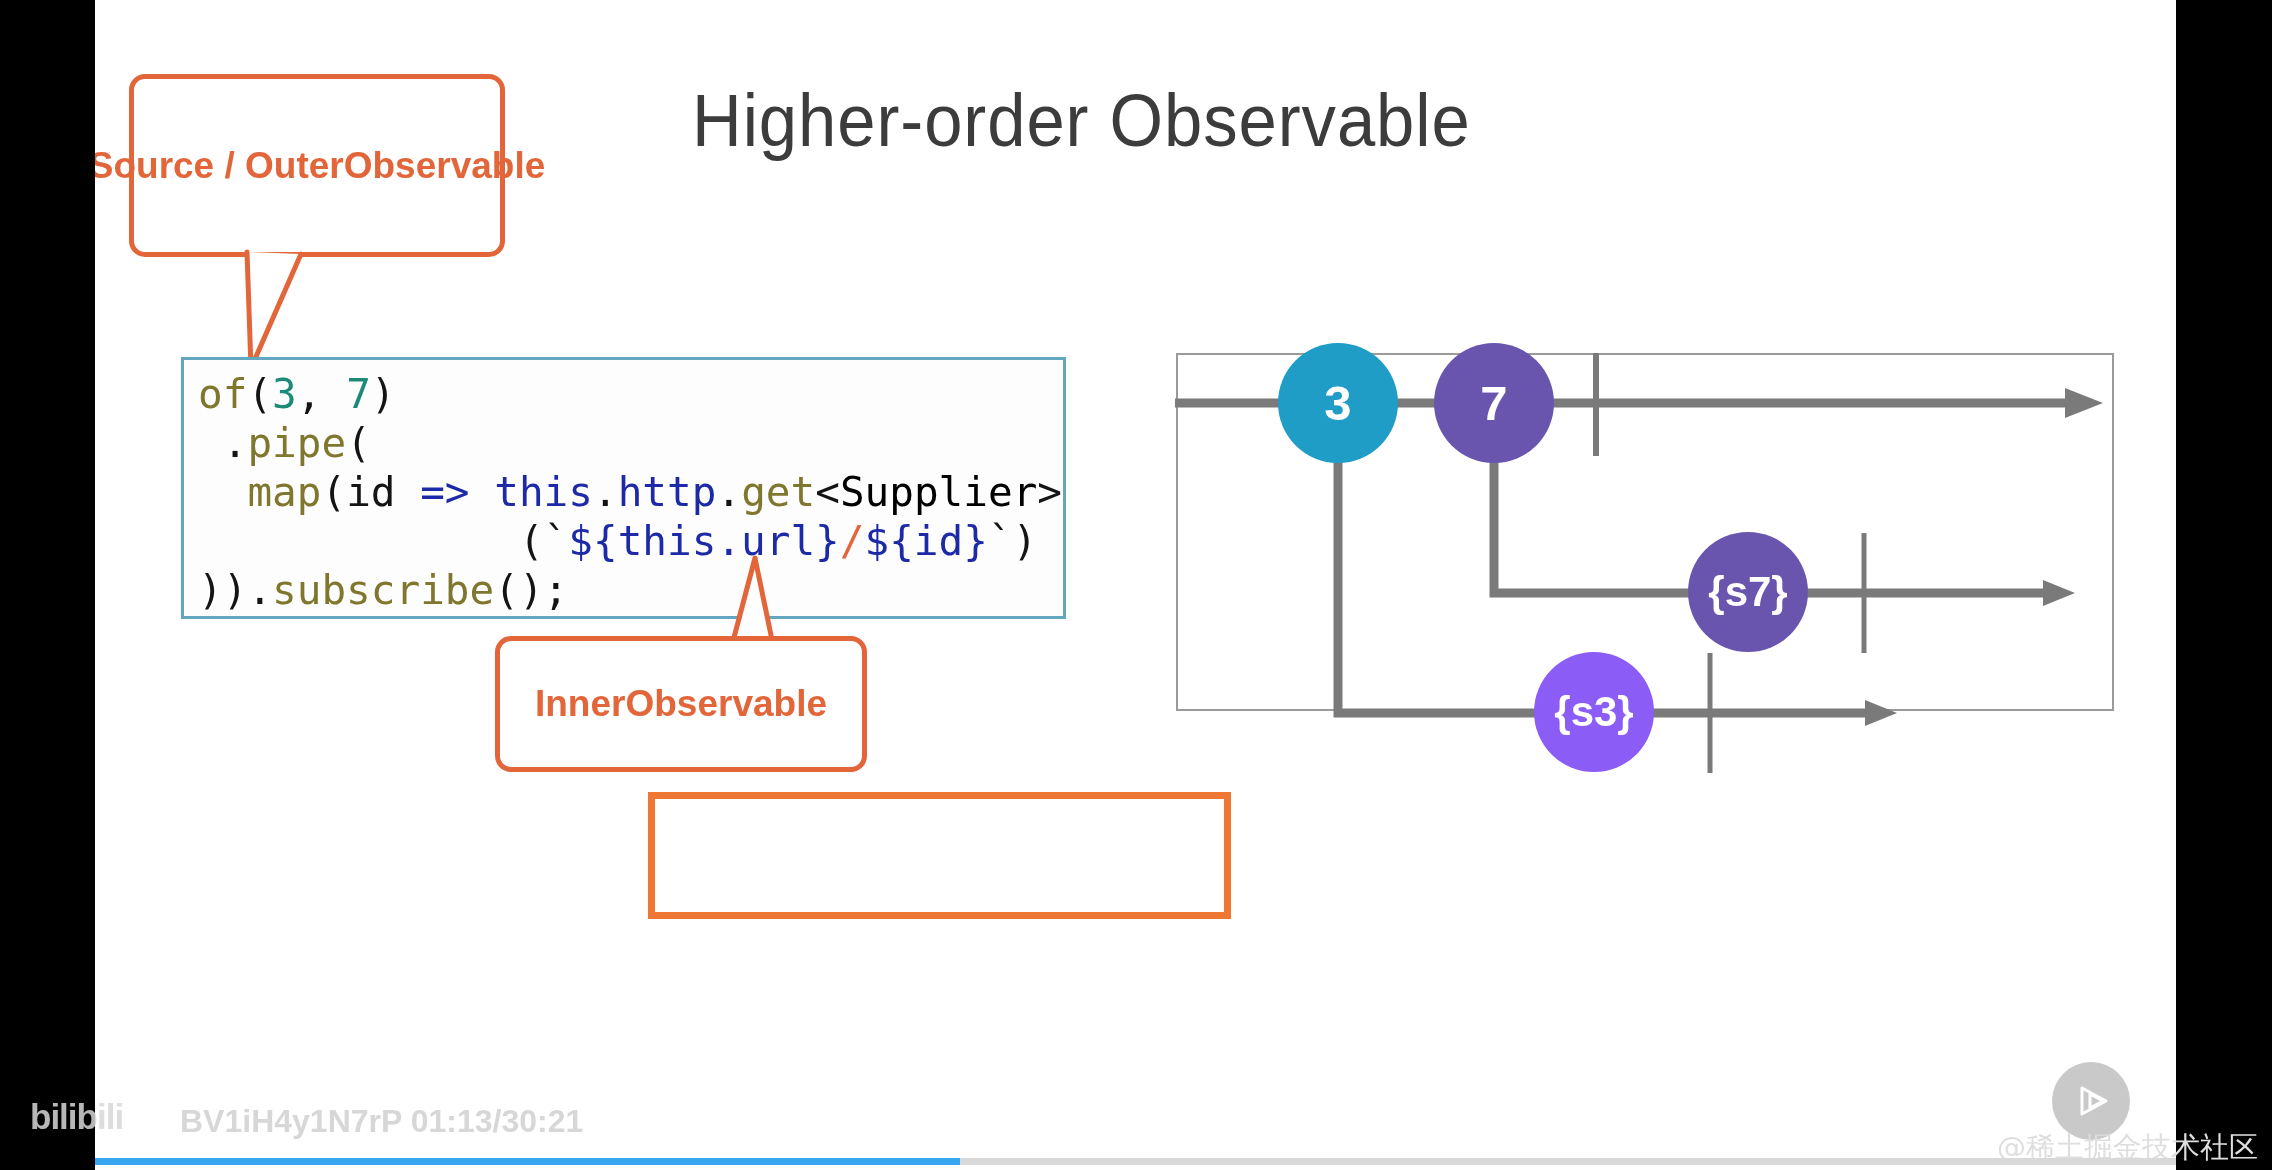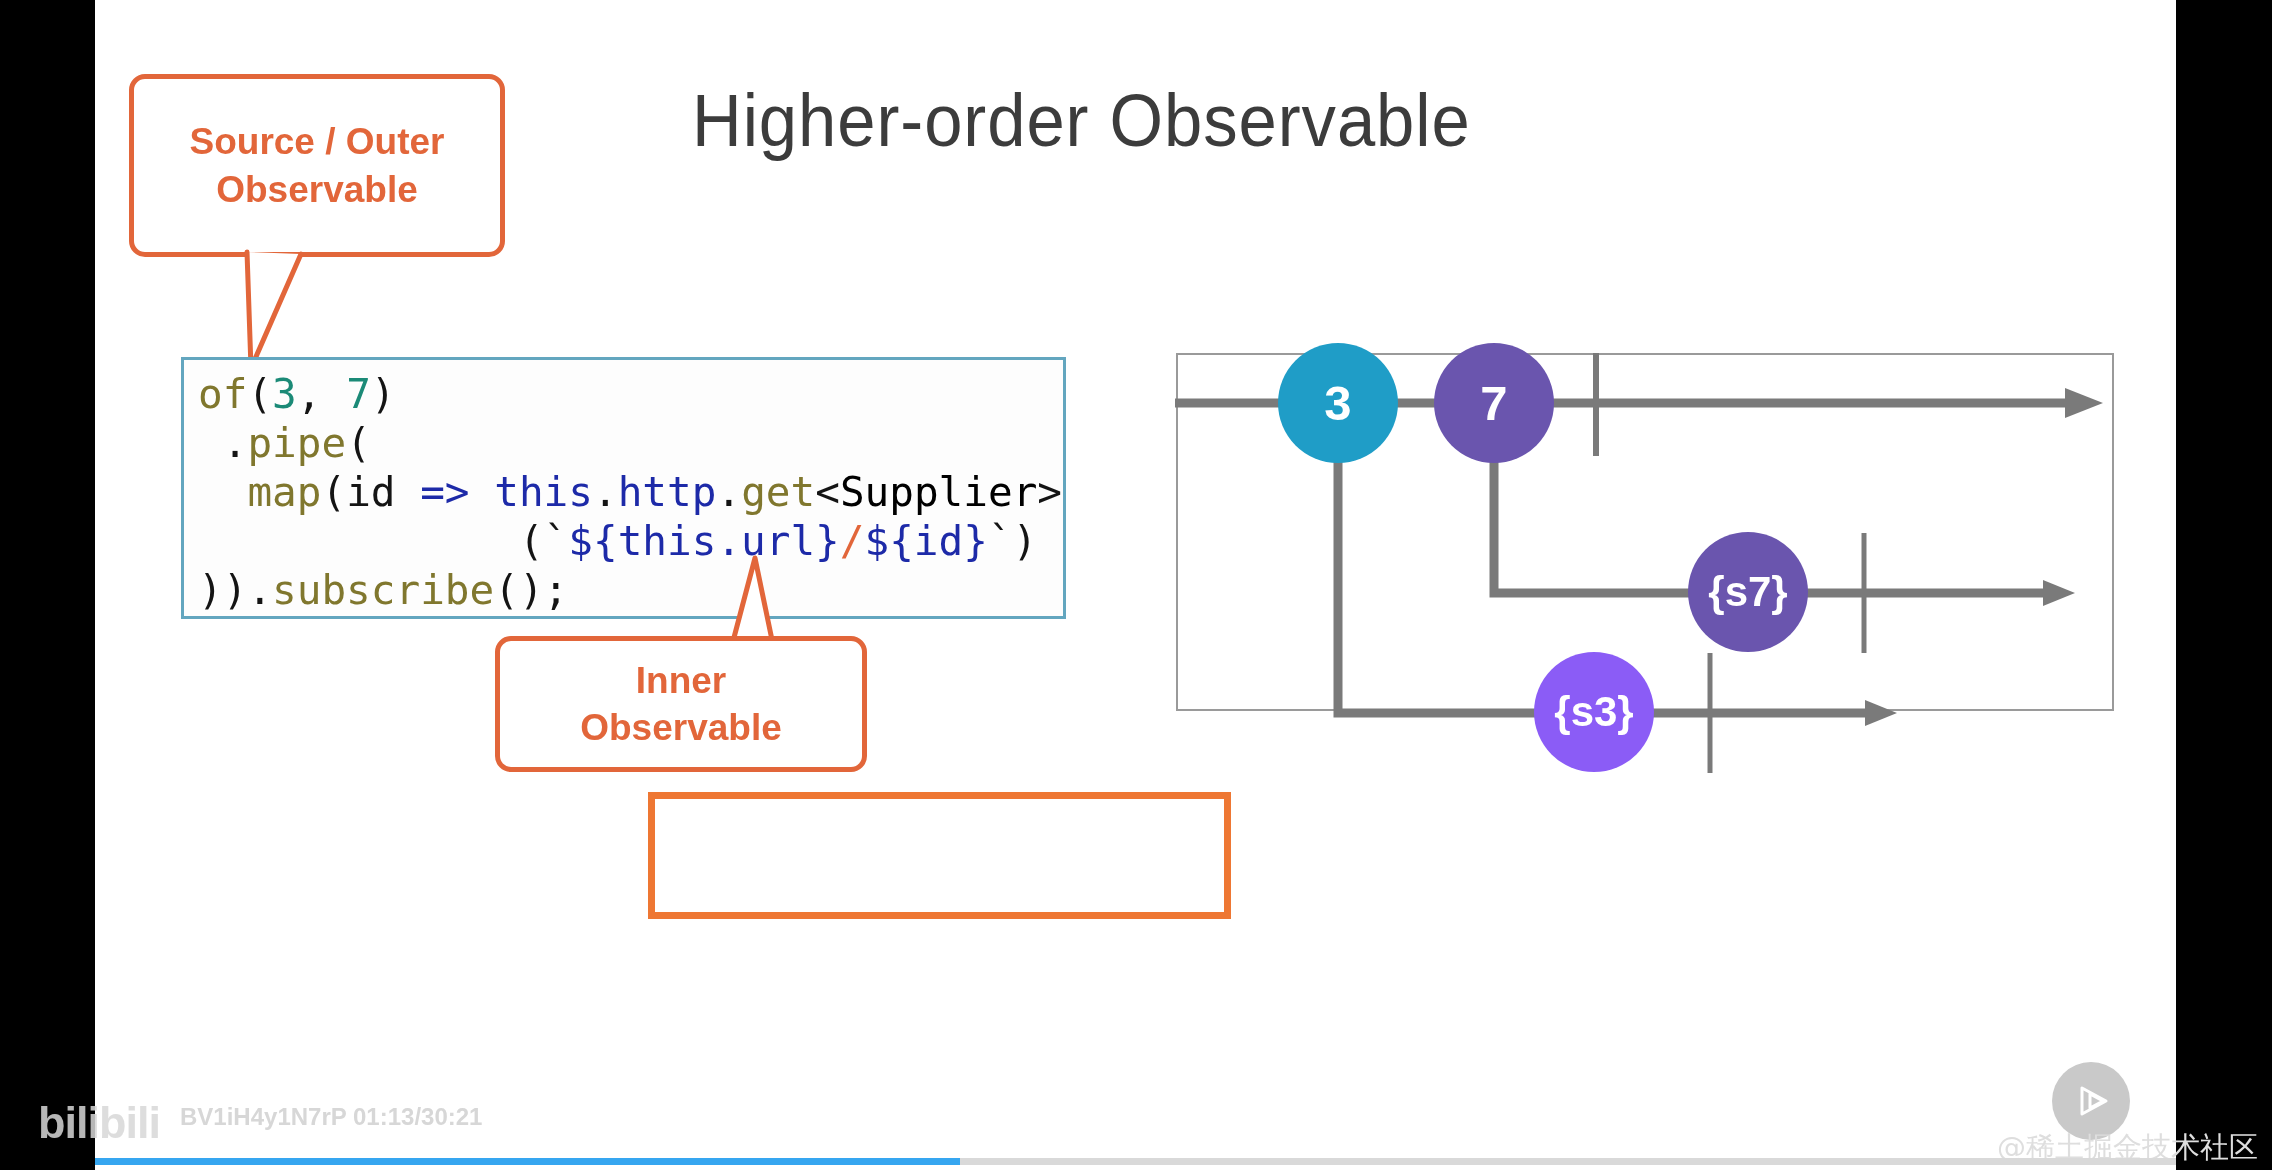--- a/index.html
+++ b/index.html
@@ -42,21 +42,21 @@
   }
 
   
   .callout {
     position: absolute;
     box-sizing: border-box;
     border: 5px solid #e2663a;
     border-radius: 16px;
     background: #ffffff;
     display: flex;
-    flex-direction: column;
+    flex-direction: row;
     align-items: center;
     justify-content: center;
     color: #e2663a;
     font-weight: bold;
     line-height: 1.28;
     text-align: center;
   }
   #callout-source {
     left: 34px;
     top: 74px;
@@ -151,33 +151,32 @@
   
   #bili-logo {
     position: absolute;
     left: 30px;
     top: 1097px;
     width: 130px;
     height: 44px;
     color: #d8d8d8;
     font-family: "Liberation Sans", sans-serif;
     font-weight: bold;
-    font-size: 45px;
+    font-size: 35px;
     letter-spacing: -1px;
     opacity: .85;
-    text-align: right;
   }
   #bili-info {
     position: absolute;
     left: 180px;
     top: 1103px;
     color: #d7d7d7;
     font-family: "Liberation Sans", sans-serif;
     font-weight: bold;
-    font-size: 24px;
+    font-size: 32px;
     white-space: nowrap;
   }
   #watermark {
     position: absolute;
     right: 14px;
     top: 1128px;
     color: #dedede;
     font-family: "DejaVu Sans", sans-serif;
     font-size: 29px;
     white-space: nowrap;

